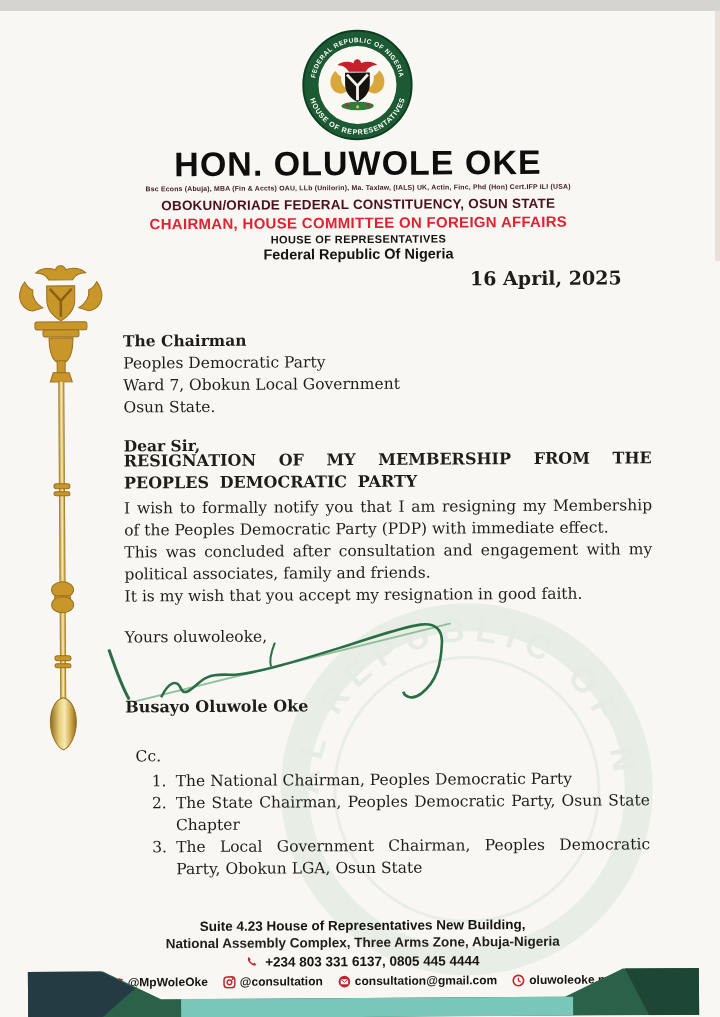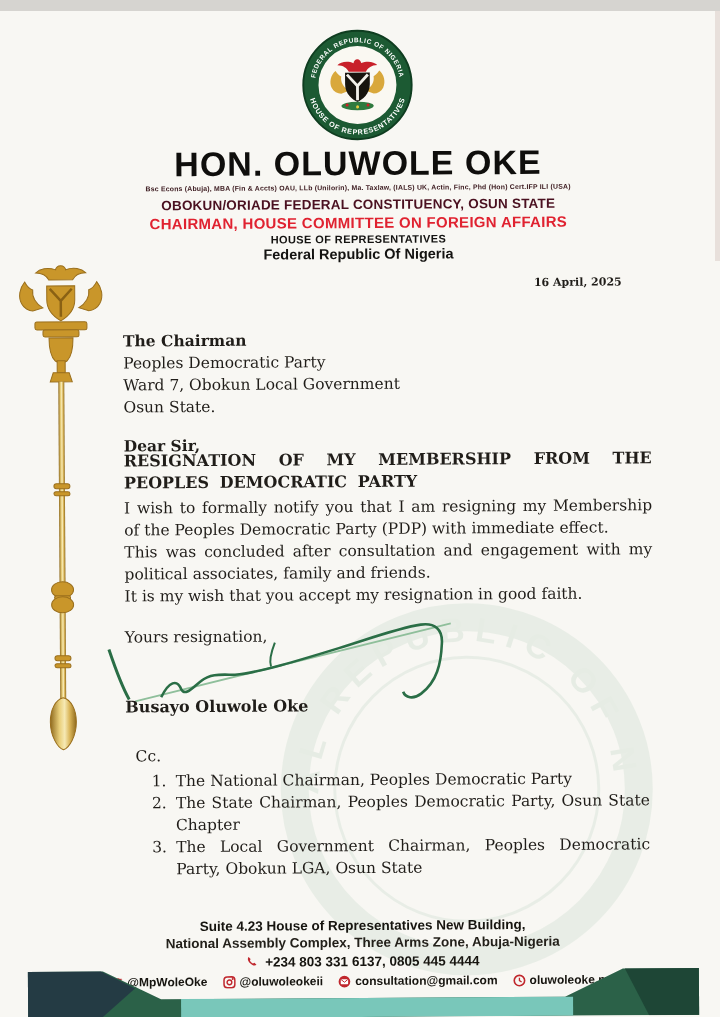--- a/index.html
+++ b/index.html
@@ -8,21 +8,21 @@
   .scan{position:absolute;inset:0;transform:rotate(-0.35deg);transform-origin:360px 500px;}
   .artifact-top{position:absolute;left:0;top:0;width:720px;height:11px;background:#d6d4d0;}
   .artifact-right{position:absolute;right:0;top:11px;width:5px;height:250px;background:#ddd0cc;opacity:.6;}
   .ctr{left:0;width:720px;text-align:center;position:absolute;font-family:"Liberation Sans",sans-serif;}
   .name{top:144px;font-size:34px;font-weight:bold;letter-spacing:1px;color:#0f0e0c;}
   .creds{top:184px;font-size:6.9px;font-weight:bold;color:#3a181d;letter-spacing:.2px;}
   .constituency{top:197px;font-size:13.5px;font-weight:bold;color:#4a1020;letter-spacing:.2px;}
   .committee{top:214px;font-size:15px;font-weight:bold;color:#e02230;letter-spacing:.3px;}
   .houseline{top:233px;font-size:11px;font-weight:bold;color:#141311;letter-spacing:.4px;}
   .country{top:246px;font-size:14.5px;font-weight:bold;color:#141311;}
-  .date{position:absolute;top:277px;right:97px;font-weight:bold;font-size:11px;}
+  .date{position:absolute;top:268px;right:97px;font-weight:bold;font-size:19px;}
   .block{position:absolute;left:124px;font-size:15.5px;line-height:22px;}
   .recipient{top:329px;}
   .recipient .b{font-weight:bold;}
   .salutation{top:434px;font-weight:bold;}
   .subject{top:449px;width:528px;font-weight:bold;text-align:justify;word-spacing:5px;line-height:22px;font-size:16px;}
   .para{width:528px;text-align:justify;line-height:21.5px;}
   .p1{top:497px;} .p2{top:541px;} .p3{top:585px;}
   .closing{top:625px;}
   .signatory{top:695px;font-weight:bold;font-size:16px;}
   .cclabel{top:744px;left:134px;}
@@ -139,21 +139,21 @@
       <div>Peoples Democratic Party</div>
       <div>Ward 7, Obokun Local Government</div>
       <div>Osun State.</div>
     </div>
 
     <div class="block salutation">Dear Sir,</div>
     <div class="block subject">RESIGNATION OF MY MEMBERSHIP FROM THE PEOPLES DEMOCRATIC PARTY</div>
     <div class="block para p1">I wish to formally notify you that I am resigning my Membership of the Peoples Democratic Party (PDP) with immediate effect.</div>
     <div class="block para p2">This was concluded after consultation and engagement with my political associates, family and friends.</div>
     <div class="block para p3">It is my wish that you accept my resignation in good faith.</div>
-    <div class="block closing">Yours resignation,</div>
+    <div class="block closing">Yours oluwoleoke,</div>
 
     <svg class="sig" viewBox="0 0 362 100">
       <path d="M36,92 L352,16" fill="none" stroke="#8fbf9b" stroke-width="1.8"></path>
       <path d="M10,40 C16,58 22,76 30,90" fill="none" stroke="#2a6e46" stroke-width="3"></path>
       <path d="M176,34 C172,44 170,52 172,58" fill="none" stroke="#2a6e46" stroke-width="2"></path>
       <path d="M62,88 C70,72 78,70 82,80 C86,88 94,78 102,72 C112,64 124,66 136,66
                C160,64 200,52 240,40 C270,31 300,20 322,17 C336,15 344,22 343,36
                C342,56 338,74 322,86 C314,92 306,90 304,84" fill="none" stroke="#2a6e46" stroke-width="2.6"></path>
     </svg>
 
@@ -196,21 +196,21 @@
               c.4-.3 .8-.7 1.1-1.1 z"></path>
           </svg>
           <span>@MpWoleOke</span>
         </span>
         <span class="socitem">
           <svg width="13" height="13" viewBox="0 0 12 12">
             <rect x="1" y="1" width="10" height="10" rx="3" fill="none" stroke="#c0272d" stroke-width="1.4"></rect>
             <circle cx="6" cy="6" r="2.2" fill="none" stroke="#c0272d" stroke-width="1.3"></circle>
             <circle cx="9" cy="3" r="0.9" fill="#c0272d"></circle>
           </svg>
-          <span>@oluwoleokeii</span>
+          <span>@consultation</span>
         </span>
         <span class="socitem">
           <svg width="13" height="13" viewBox="0 0 12 12">
             <circle cx="6" cy="6" r="5.4" fill="#c0272d"></circle>
             <rect x="2.6" y="3.8" width="6.8" height="4.6" rx="0.6" fill="#ffffff"></rect>
             <path d="M2.8,4 L6,6.6 L9.2,4" fill="none" stroke="#c0272d" stroke-width="0.9"></path>
           </svg>
           <span>consultation@gmail.com</span>
         </span>
         <span class="socitem">

